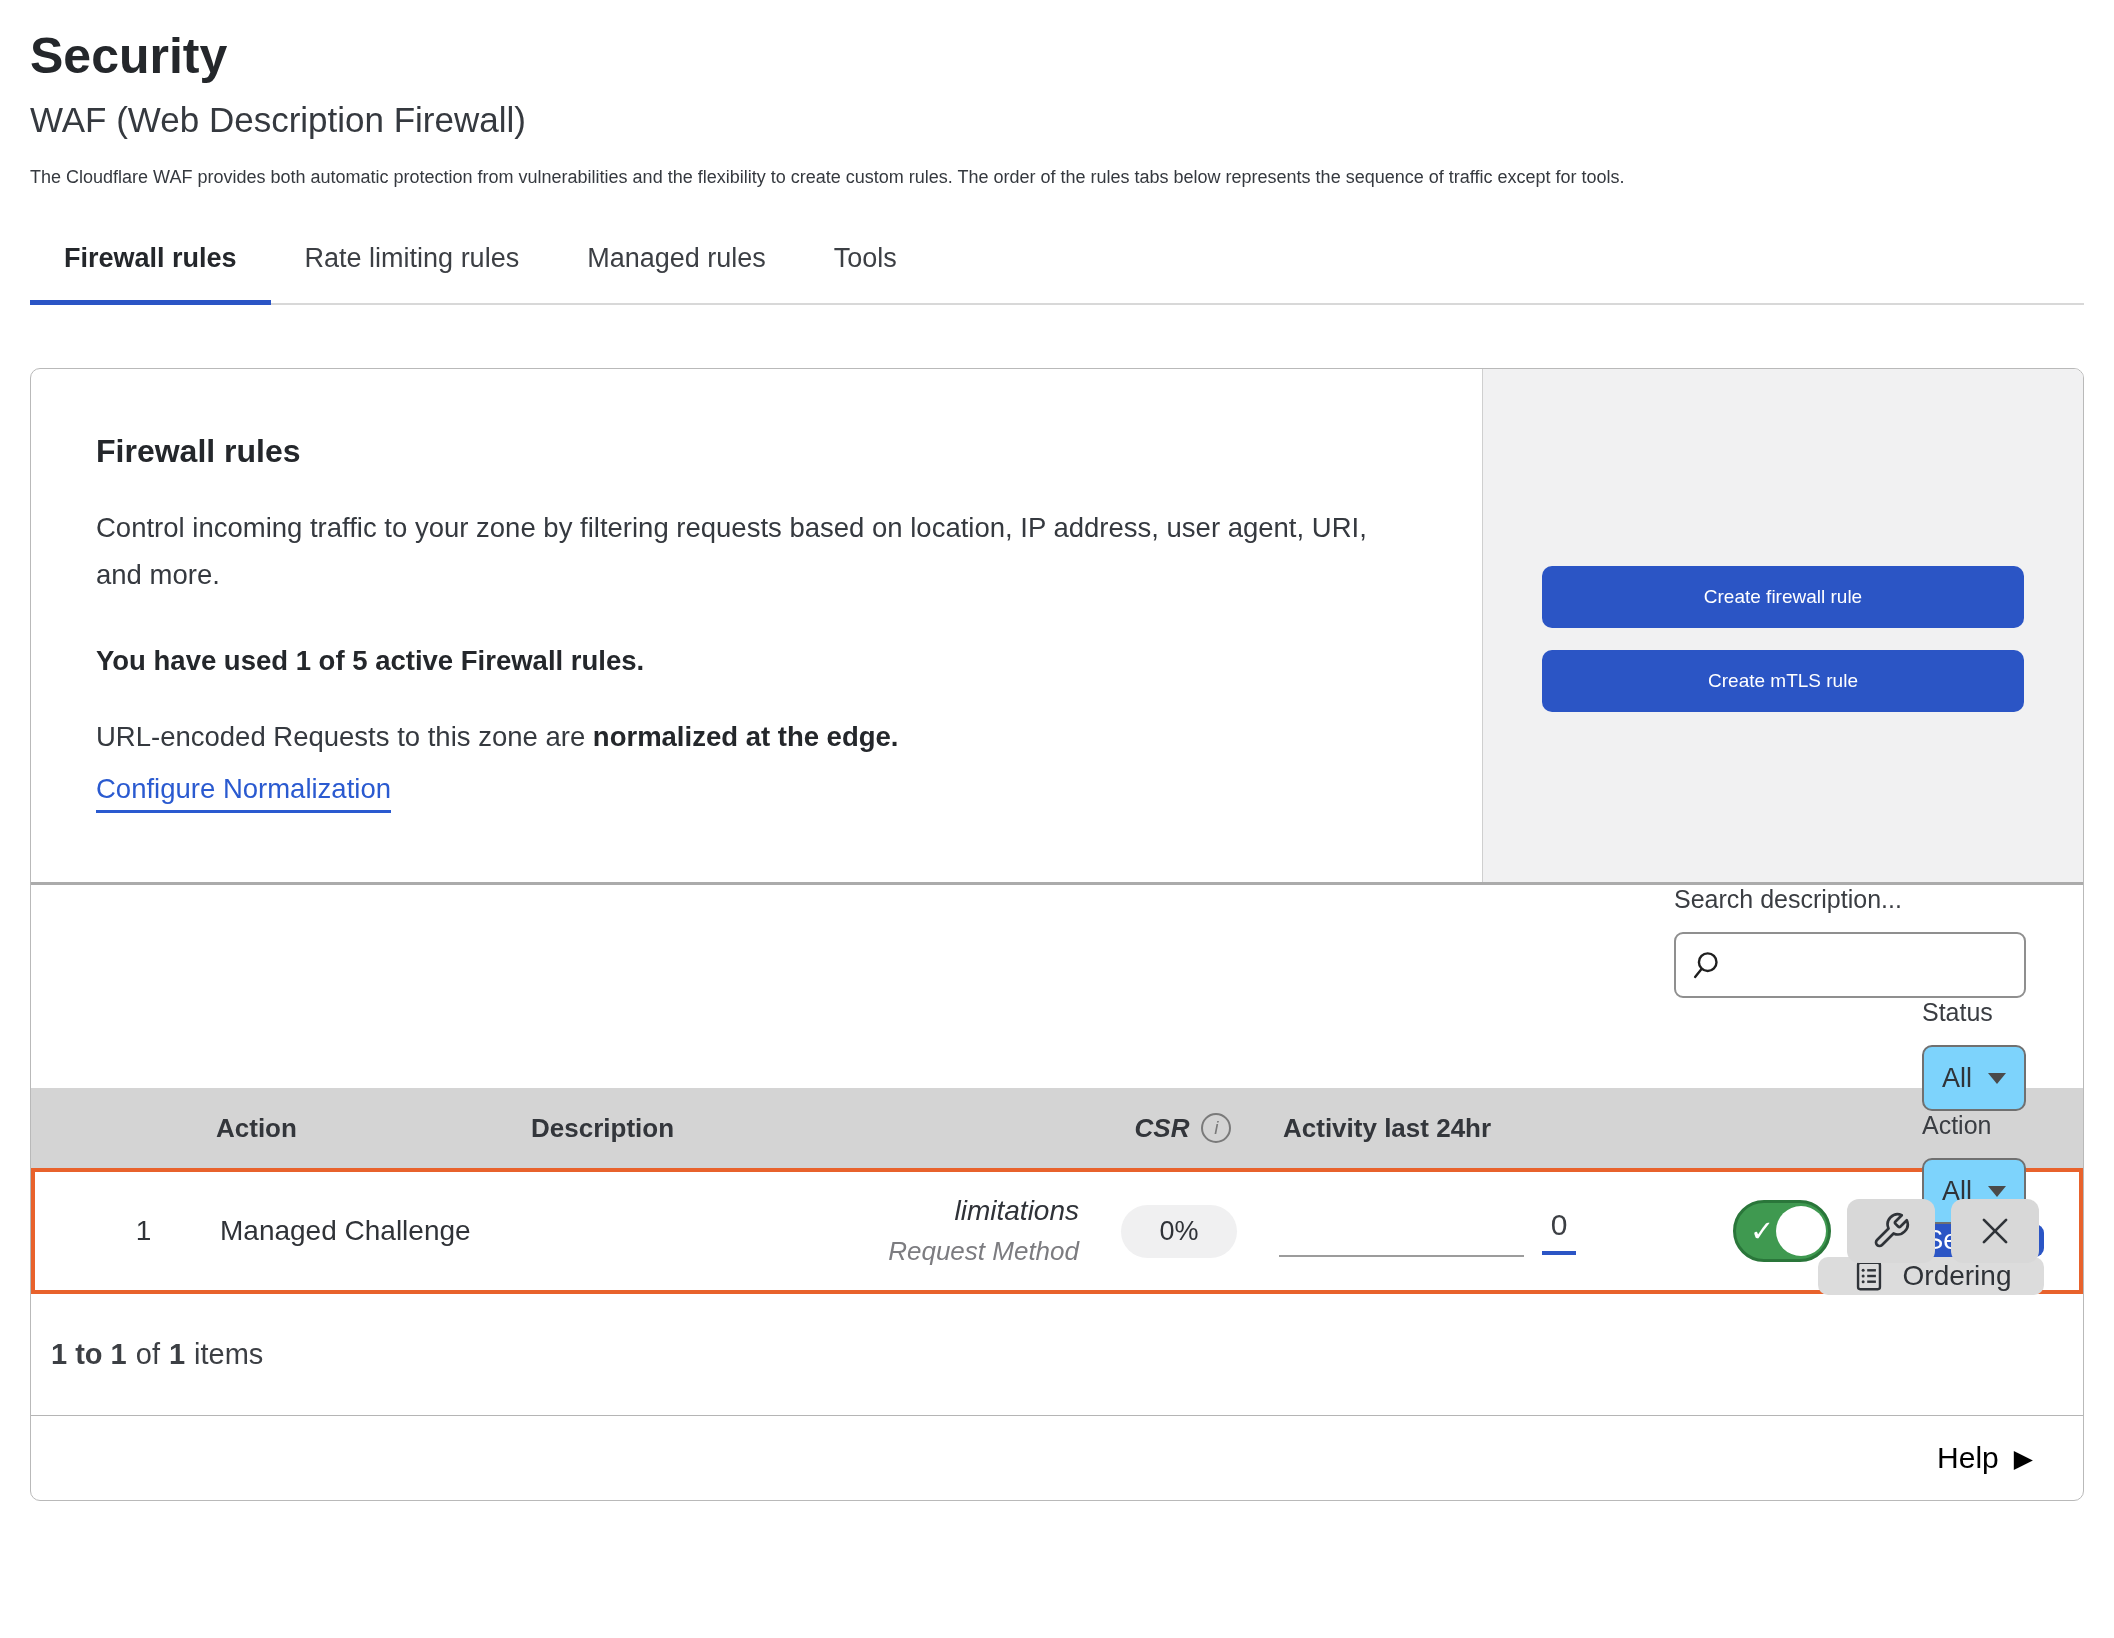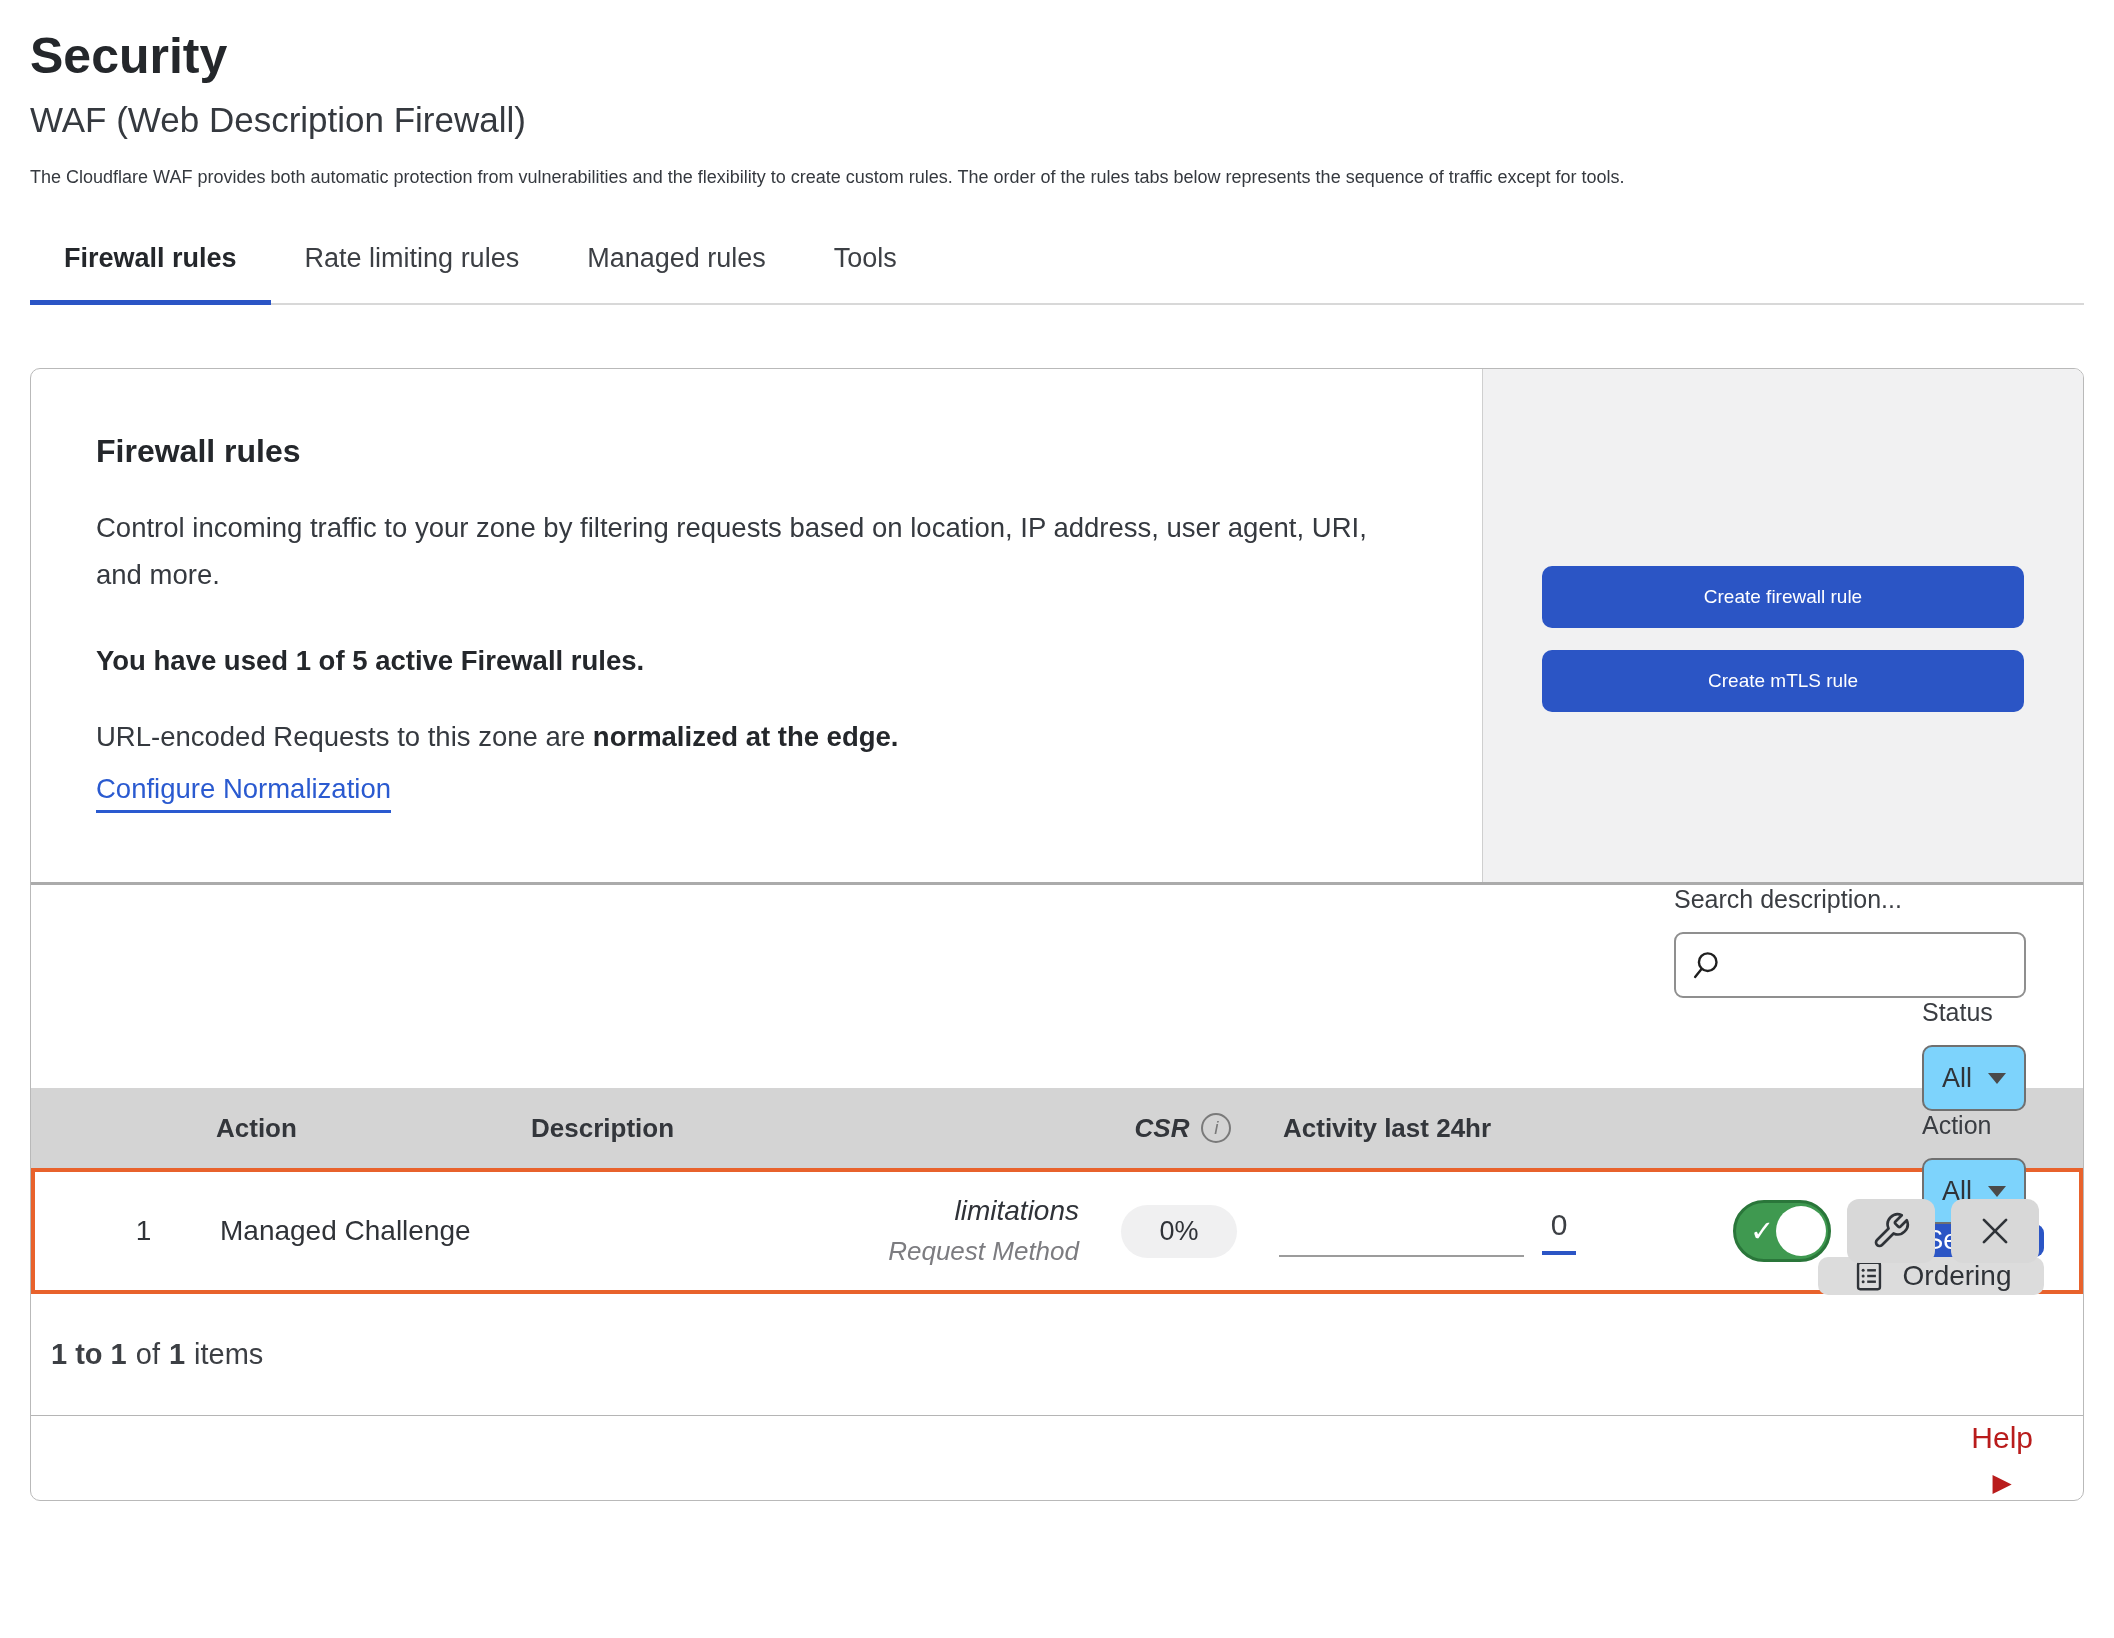--- a/index.html
+++ b/index.html
@@ -95,22 +95,22 @@
                   width:50px; height:50px; background:#fff; border-radius:50%; }
   .icon-btn { width:88px; height:64px; background:#d8d8d8; border:none; border-radius:12px;
               display:flex; align-items:center; justify-content:center; cursor:pointer; }
 
   
   .pagination { height:121px; display:flex; align-items:center; padding-left:20px;
                 font-size:29px; color:#3c3f44; }
   .pagination > * { margin-right:9px; }
   .panel-footer { height:85px; border-top:1px solid #b5b5b5; display:flex; align-items:center;
                   justify-content:flex-end; padding-right:50px; }
-  .help-link { color:#b91c1c; font-size:30px; display:flex; align-items:center; gap:15px;
-               cursor:pointer; text-decoration:none;flex-direction:column; }
+  .help-link { color:#000000; font-size:30px; display:flex; align-items:center; gap:15px;
+               cursor:pointer; text-decoration:none; }
   .help-link .arrow { font-size:25px; line-height:1; }
 </style>
 </head>
 <body>
 
 <div class="page">
 
   <h1 class="page-title">Security</h1>
   <h2 class="page-subtitle">WAF (Web Description Firewall)</h2>
   <p class="page-desc">The Cloudflare WAF provides both automatic protection from vulnerabilities and the flexibility to create custom rules. The order of the rules tabs below represents the sequence of traffic except for tools.</p>

